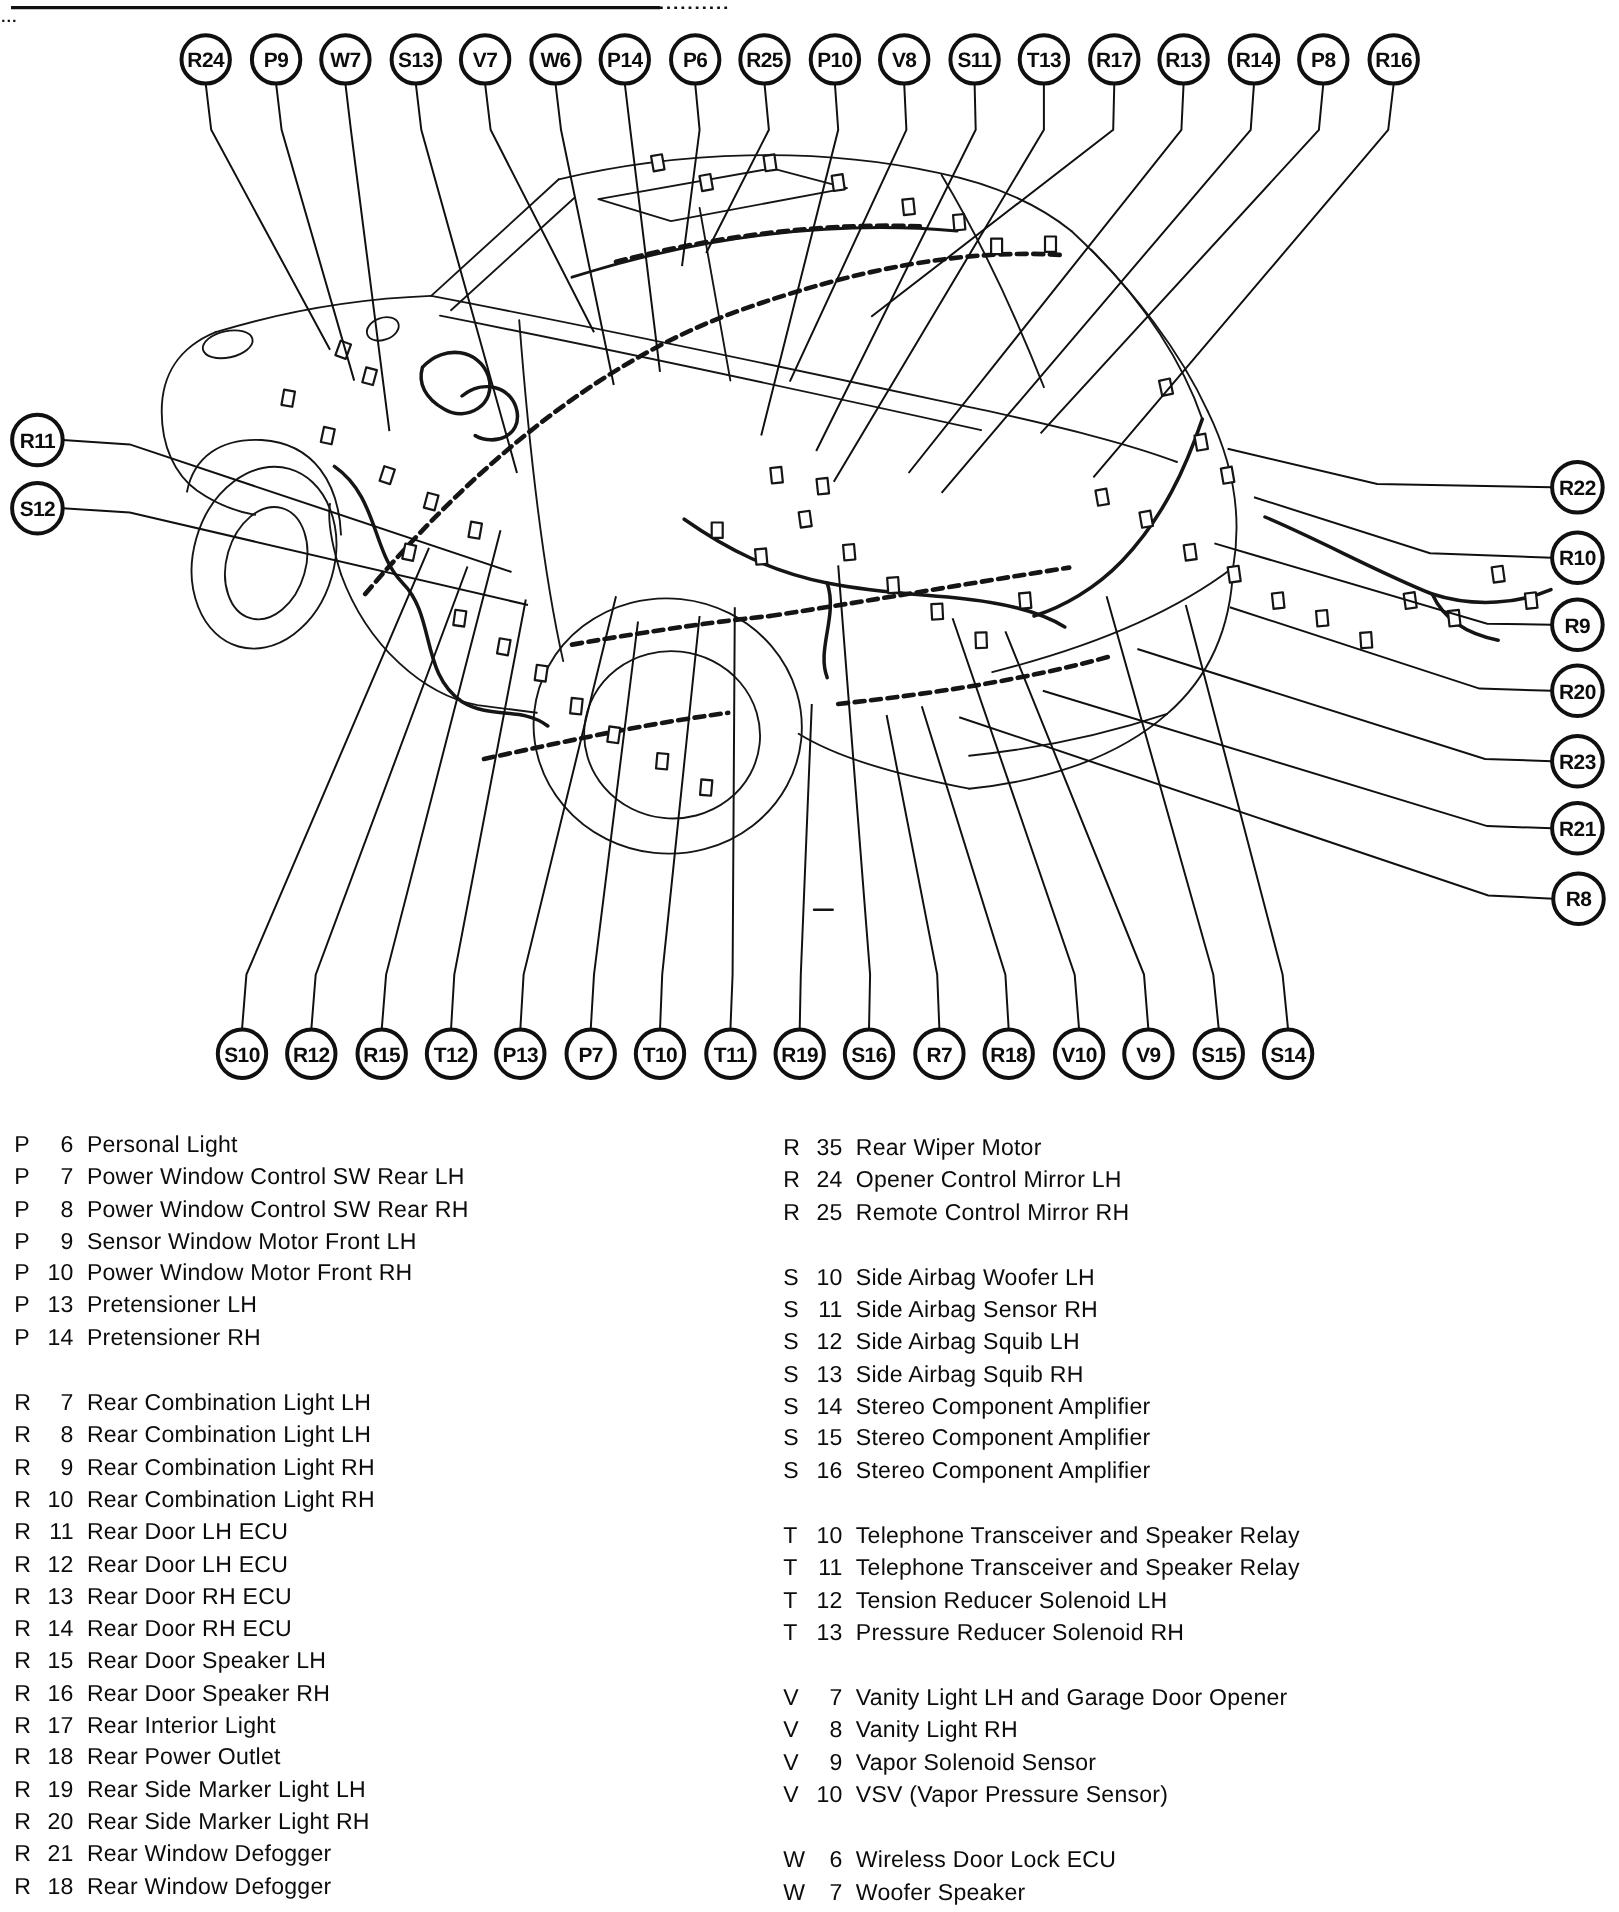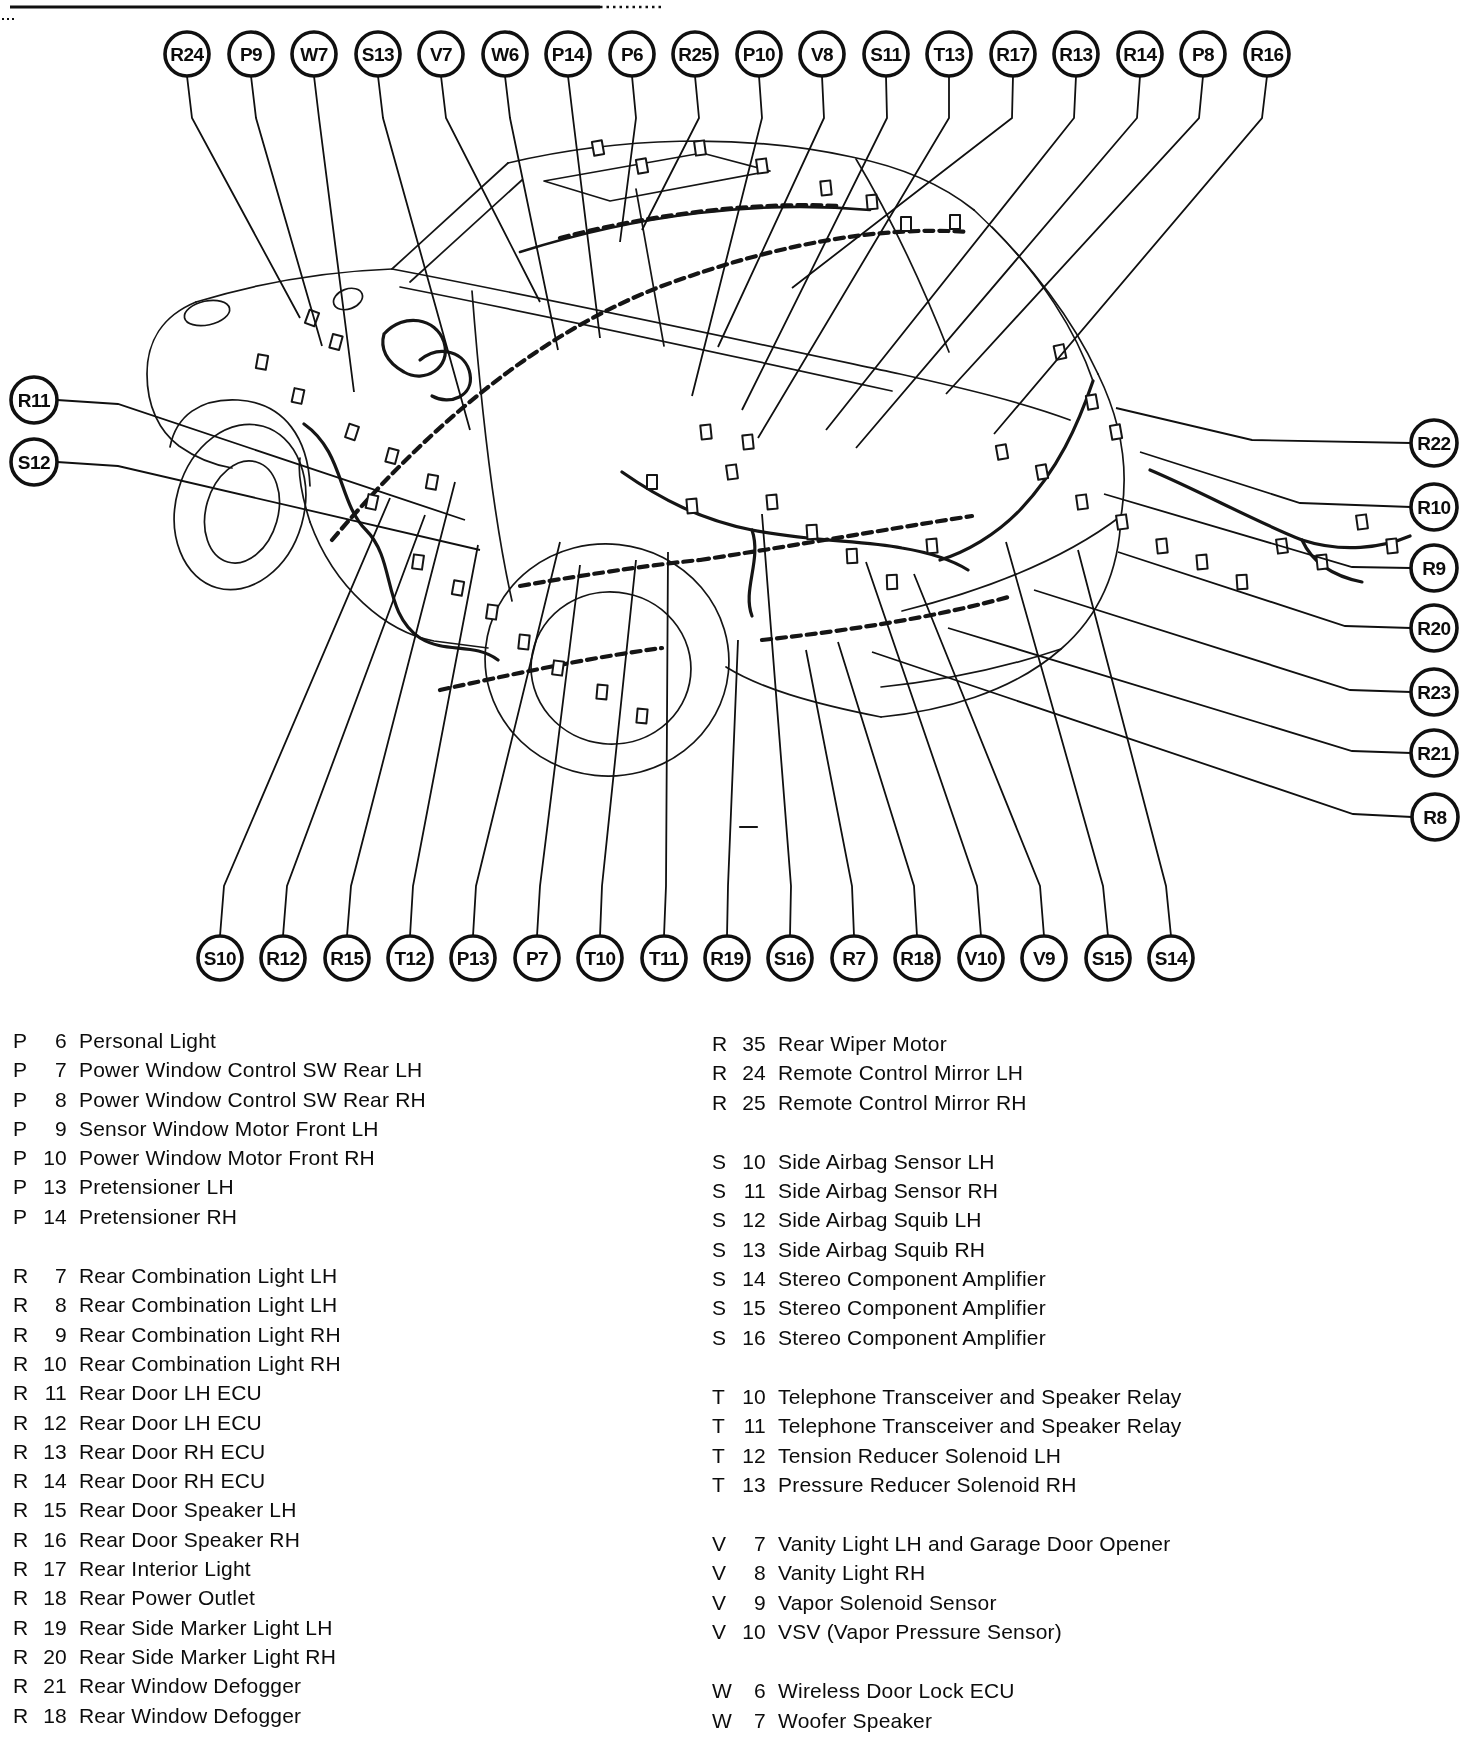--- a/index.html
+++ b/index.html
@@ -461,31 +461,31 @@
     </div>
   <div class="legend-col" id="legend-col-right">
       <div class="legend-section">
         <div class="legend-row"><span class="lg-code">
             <span>R</span>
             <span>35</span>
           </span><span class="lg-name">Rear Wiper Motor</span></div>
         <div class="legend-row"><span class="lg-code">
             <span>R</span>
             <span>24</span>
-          </span><span class="lg-name">Remote Control Mirror LH</span></div>
+          </span><span class="lg-name">Opener Control Mirror LH</span></div>
         <div class="legend-row"><span class="lg-code">
             <span>R</span>
             <span>25</span>
           </span><span class="lg-name">Remote Control Mirror RH</span></div>
       </div>
       <div class="legend-section">
         <div class="legend-row"><span class="lg-code">
             <span>S</span>
             <span>10</span>
-          </span><span class="lg-name">Side Airbag Sensor LH</span></div>
+          </span><span class="lg-name">Side Airbag Woofer LH</span></div>
         <div class="legend-row"><span class="lg-code">
             <span>S</span>
             <span>11</span>
           </span><span class="lg-name">Side Airbag Sensor RH</span></div>
         <div class="legend-row"><span class="lg-code">
             <span>S</span>
             <span>12</span>
           </span><span class="lg-name">Side Airbag Squib LH</span></div>
         <div class="legend-row"><span class="lg-code">
             <span>S</span>

